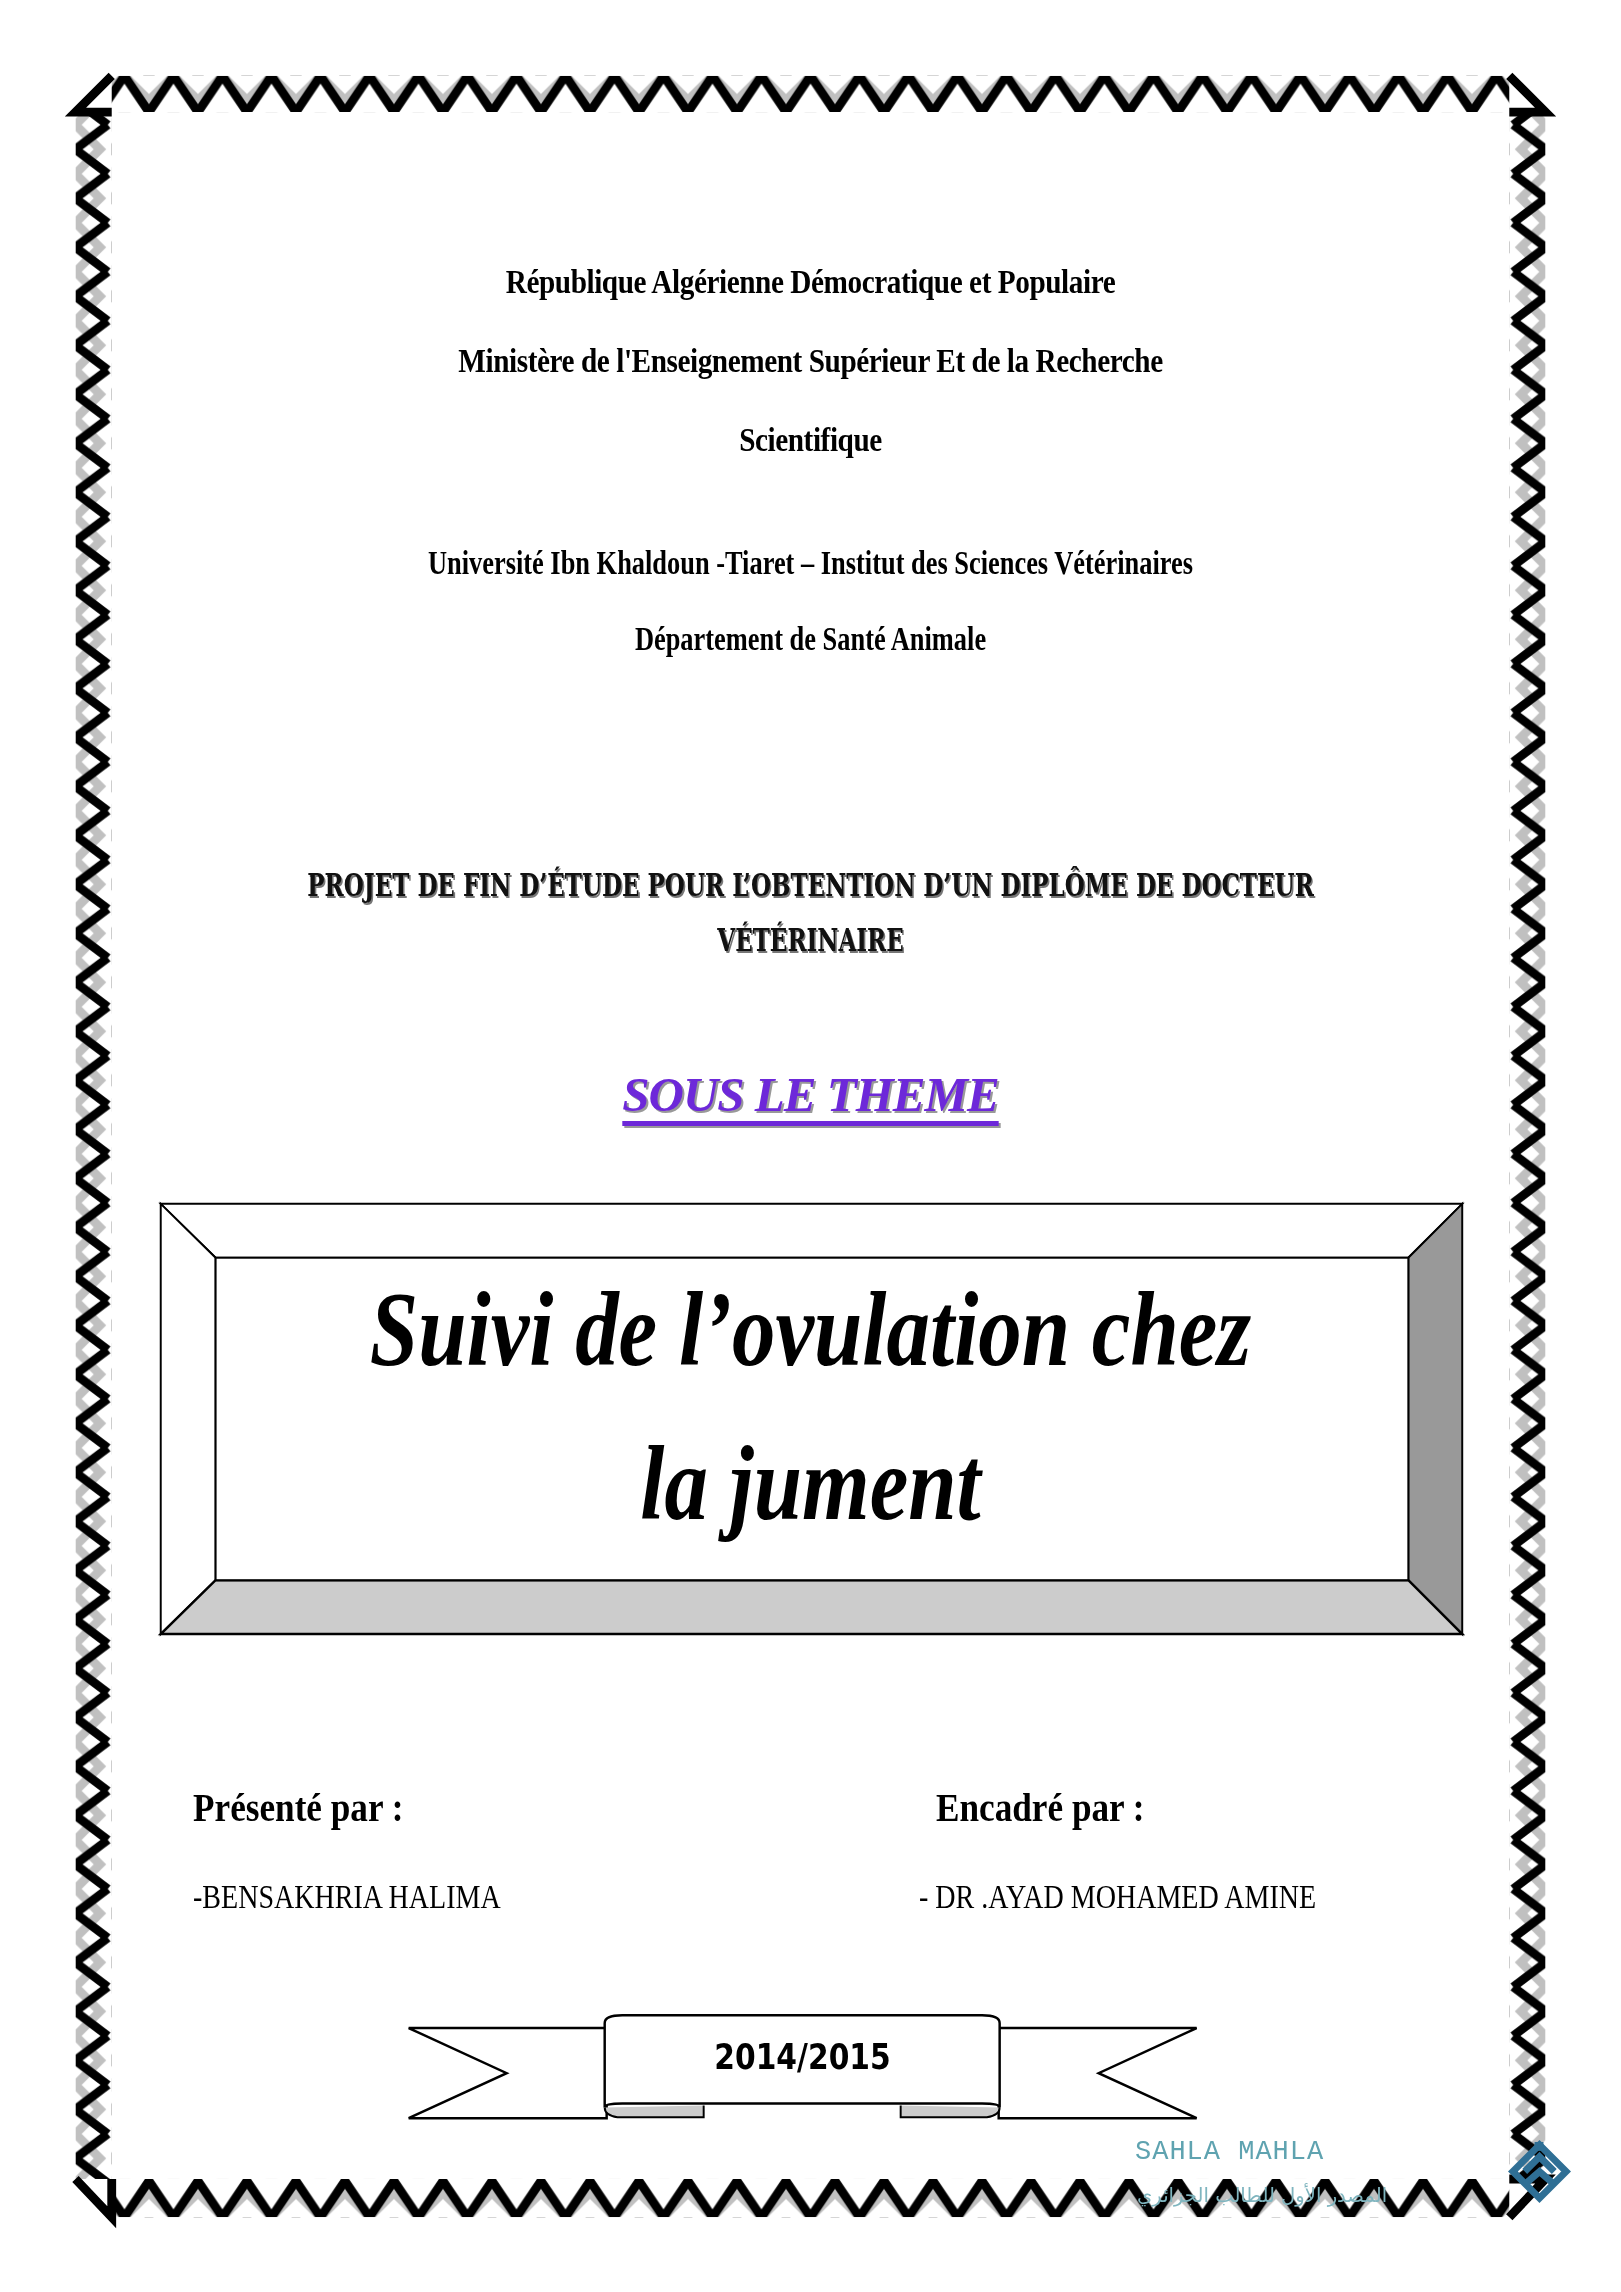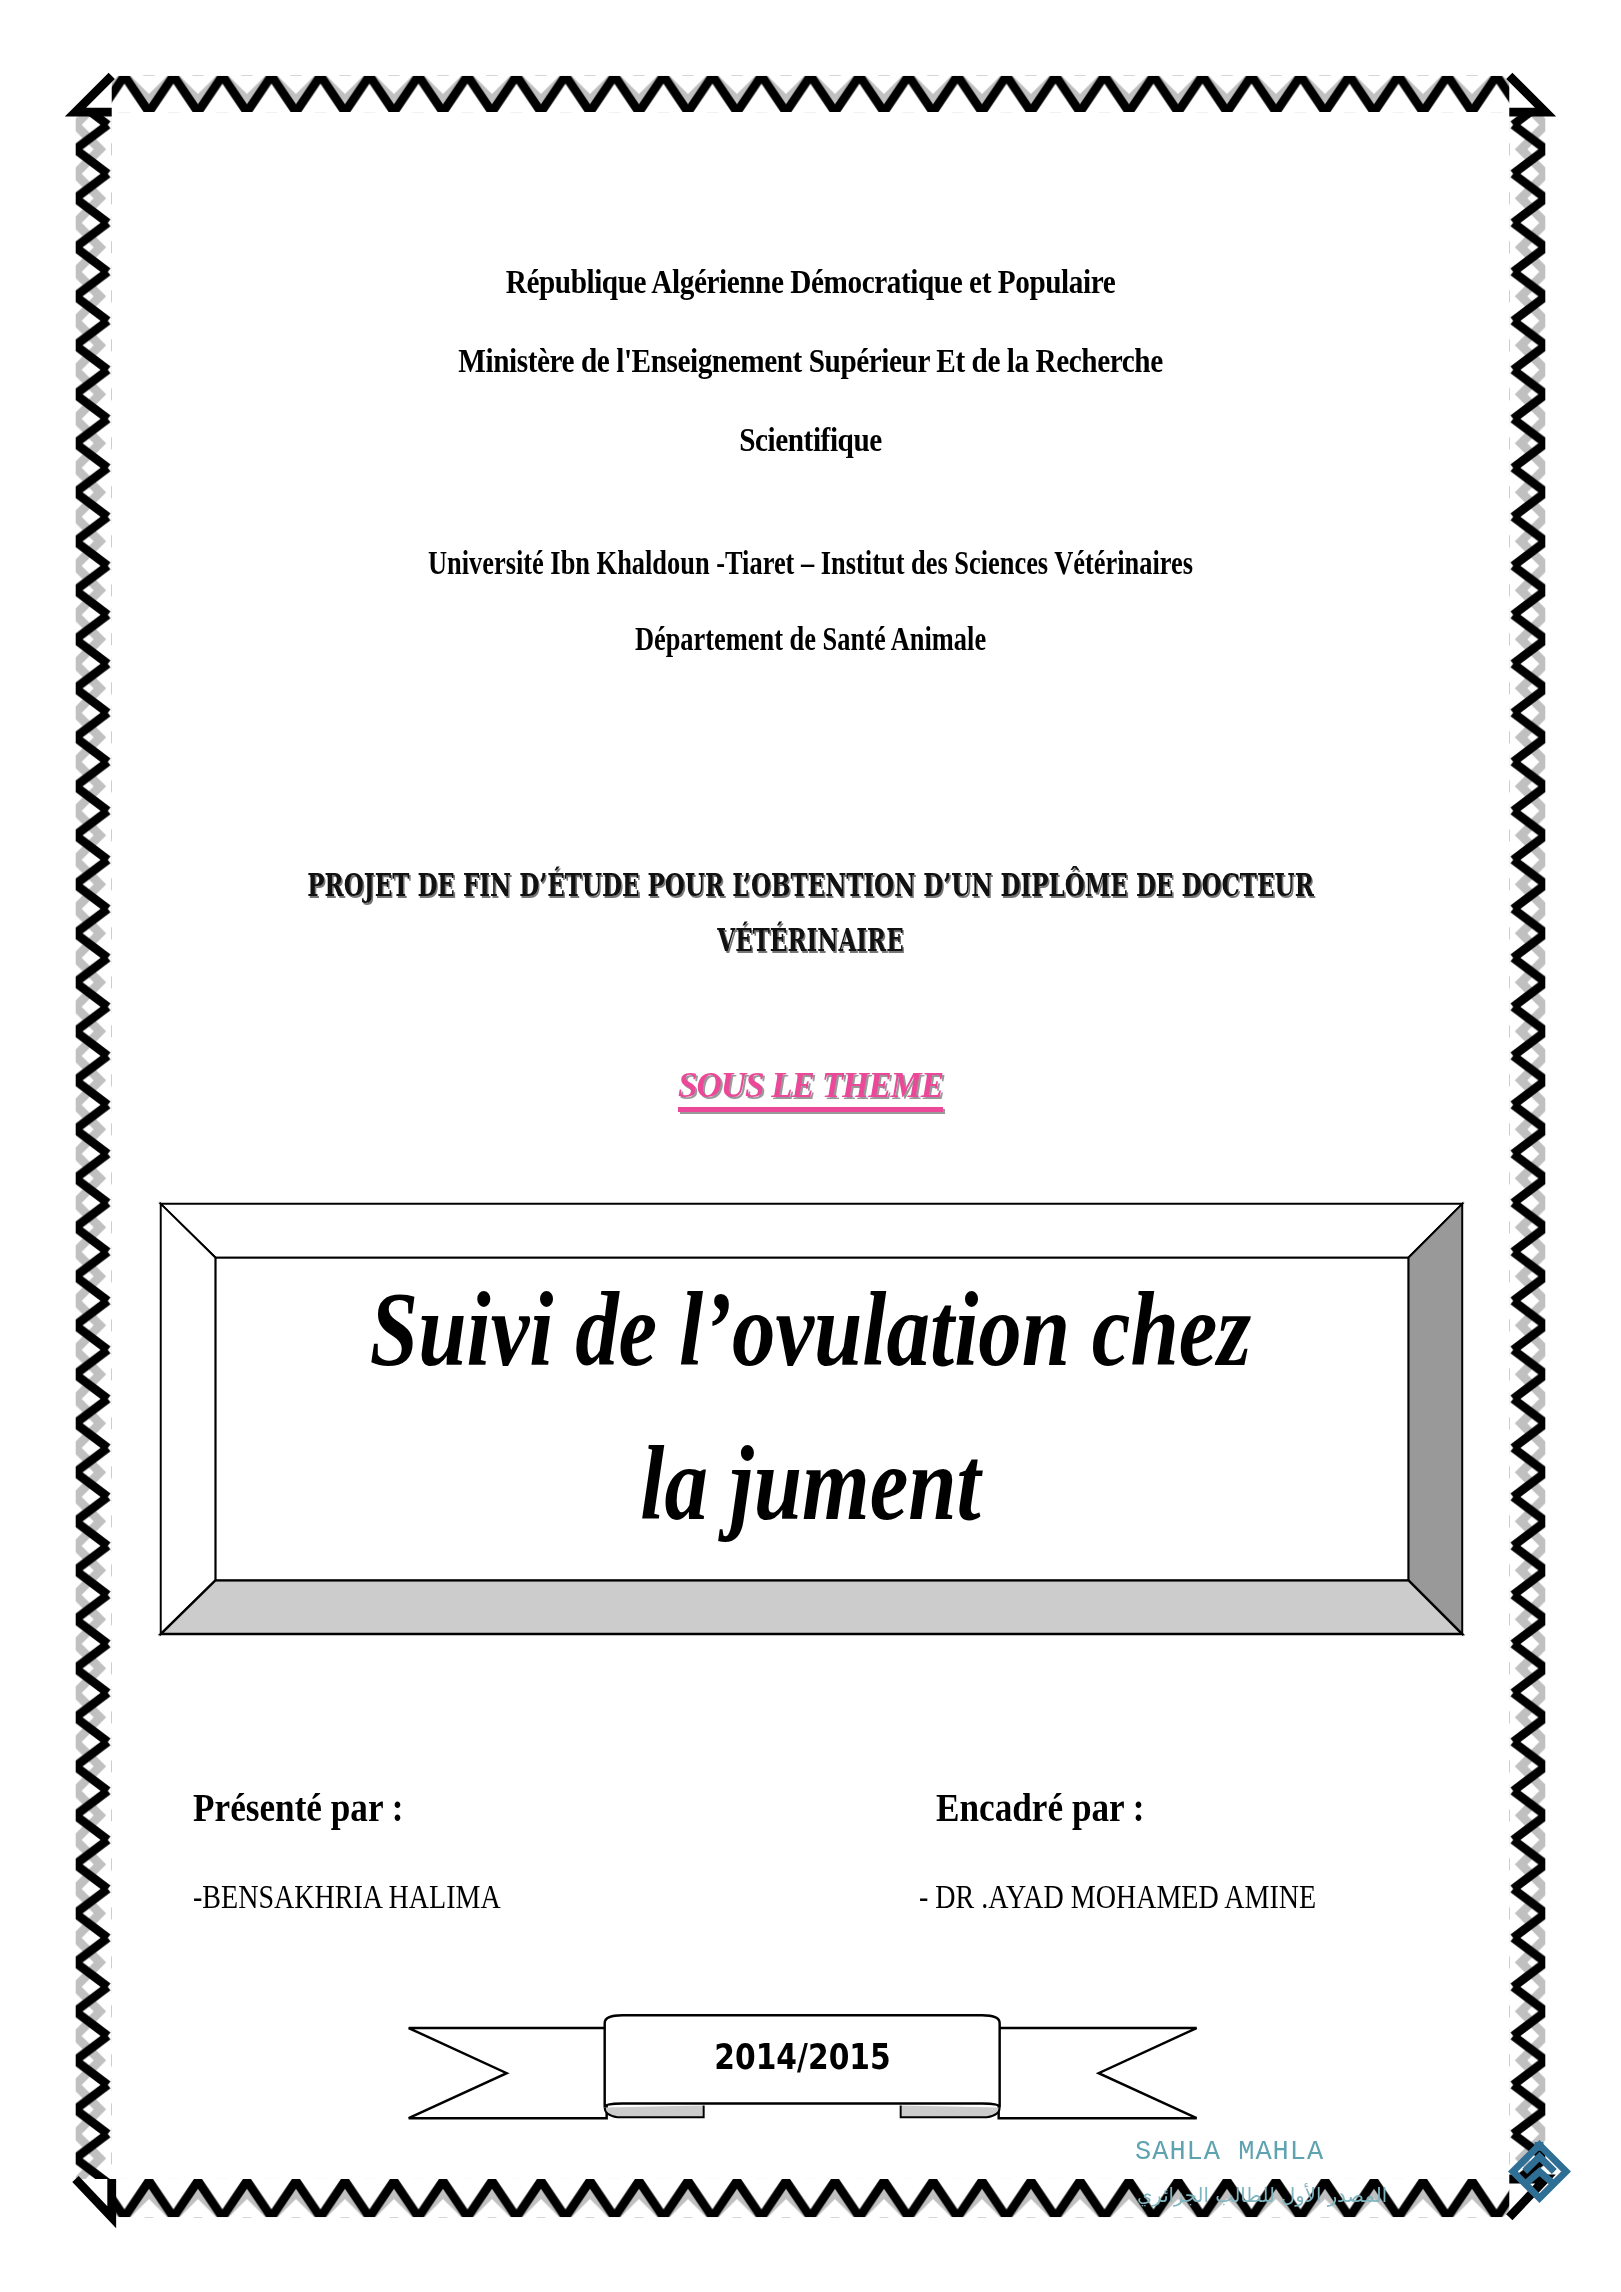--- a/index.html
+++ b/index.html
@@ -13,22 +13,22 @@
   .hdr2 {
     font-family: "Liberation Serif", serif; font-weight: bold; font-size: 33px;
     color: #000; transform: scaleX(0.80); transform-origin: center;
   }
   .projet {
     font-family: "DejaVu Serif", serif; font-weight: bold; font-size: 32px; color: #111;
     text-shadow: 2px 2px 0 #777; transform: scaleX(0.72); transform-origin: center;
     letter-spacing: 0px;
   }
   .theme {
-    font-family: "Liberation Serif", serif; font-weight: bold; font-style: italic; font-size: 35px;
-    color: #ec4899; text-decoration: underline; text-decoration-thickness: 4.9px; text-underline-offset: 9.8px;
+    font-family: "Liberation Serif", serif; font-weight: bold; font-style: italic; font-size: 49px;
+    color: #6d28d9; text-decoration: underline; text-decoration-thickness: 4.9px; text-underline-offset: 9.8px;
     text-shadow: 2px 2px 0 #999; transform: scaleX(1.0); letter-spacing: -1px;
   }
   .title {
     font-family: "Liberation Serif", serif; font-weight: bold; font-style: italic; font-size: 106px;
     color: #000; transform: scaleX(0.82); transform-origin: center;
   }
   .label {
     font-family: "Liberation Serif", serif; font-weight: bold; font-size: 40px; color: #000;
     transform: scaleX(0.88); transform-origin: left;
   }

